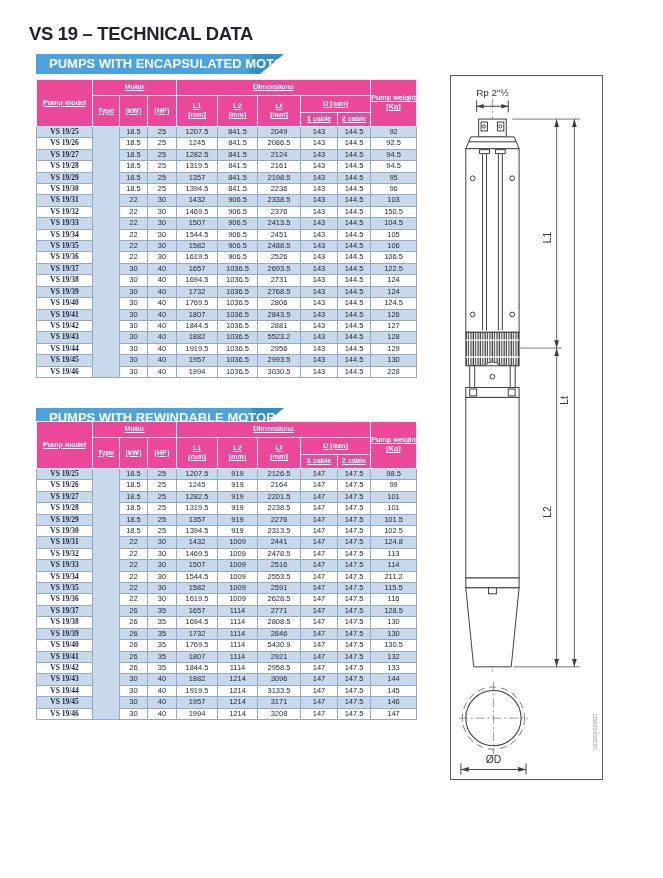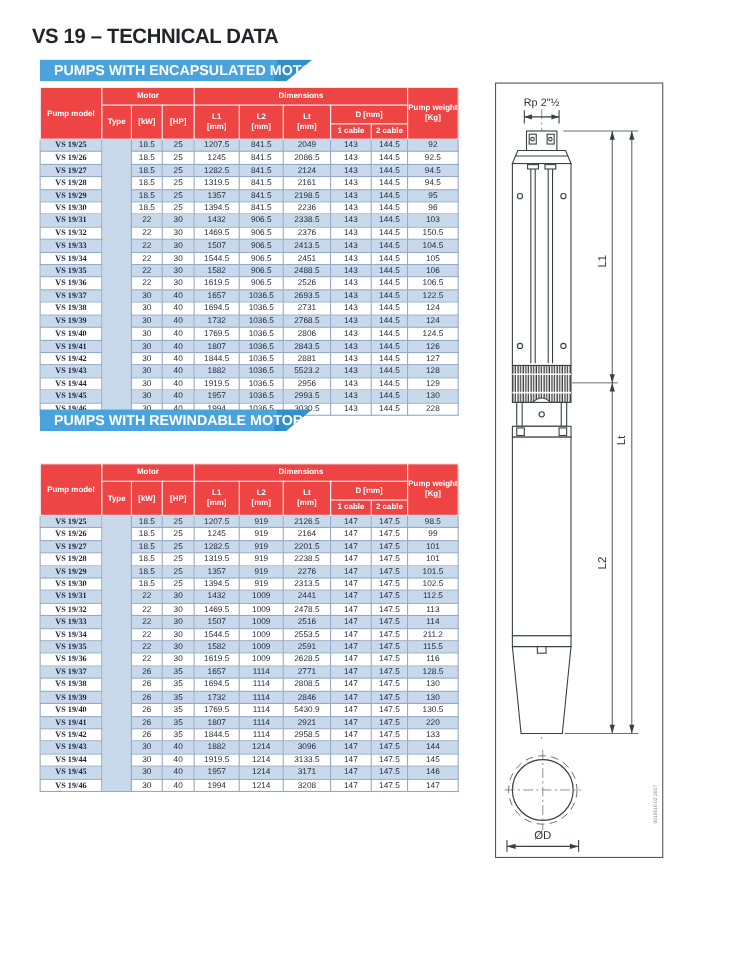--- a/index.html
+++ b/index.html
@@ -13,31 +13,31 @@
     white-space:nowrap;
   }
   .banner{
     position:absolute;left:36px;width:248px;height:20px;
     background:linear-gradient(100deg,#4aa3dc 86%,#3190cc 86%);
     clip-path:polygon(0 0,100% 0,calc(100% - 24px) 100%,0 100%);
     color:#ffffff;font-weight:700;font-size:13px;line-height:20px;
     padding-left:13px;box-sizing:border-box;white-space:nowrap;
   }
   .banner-1{top:54px;}
-  .banner-2{top:372px;}
+  .banner-2{top:408px;}
   .tablewrap{position:absolute;left:36px;width:381px;}
   .tablewrap-1{top:79px;}
   .tablewrap-2{top:421px;}
   table.datatable{
     border-collapse:collapse;table-layout:fixed;width:381px;
     font-size:7.5px;color:#232a3a;border:1px solid #274175;
   }
   table.datatable th{
-    background:#ef4444;color:#ffffff;font-weight:700;border:1px solid #e8eef6;
-    padding:0;line-height:1.2;font-size:7.2px;text-align:center;
+    background:#ec4899;color:#ffffff;font-weight:700;border:1px solid #e8eef6;
+    padding:0;line-height:1.2;font-size:7.2px;text-align:center;text-decoration:underline;
   }
   table.datatable td{
     border:1px solid #95aac8;text-align:center;padding:0;
     height:10.4px;line-height:10.4px;white-space:nowrap;overflow:hidden;
     background:#ffffff;
   }
   table.datatable tbody tr:nth-child(odd) td{background:#c8d9eb;}
   table.datatable td.model{font-weight:700;color:#1b2340;font-family:Liberation Serif, serif;}
   table.datatable td.type-cell{background:#c8d9eb !important;font-size:7.5px;color:#232a3a;padding-left:32px;}
   .h-r1{height:16px;}
@@ -446,21 +446,21 @@
         </tr>
         <tr>
           <td class="model">VS 19/31</td>
           <td>22</td>
           <td>30</td>
           <td>1432</td>
           <td>1009</td>
           <td>2441</td>
           <td>147</td>
           <td>147.5</td>
-          <td>112.5</td>
+          <td>124.8</td>
         </tr>
         <tr>
           <td class="model">VS 19/32</td>
           <td>22</td>
           <td>30</td>
           <td>1469.5</td>
           <td>1009</td>
           <td>2478.5</td>
           <td>147</td>
           <td>147.5</td>
@@ -556,21 +556,21 @@
         </tr>
         <tr>
           <td class="model">VS 19/41</td>
           <td>26</td>
           <td>35</td>
           <td>1807</td>
           <td>1114</td>
           <td>2921</td>
           <td>147</td>
           <td>147.5</td>
-          <td>220</td>
+          <td>132</td>
         </tr>
         <tr>
           <td class="model">VS 19/42</td>
           <td>26</td>
           <td>35</td>
           <td>1844.5</td>
           <td>1114</td>
           <td>2958.5</td>
           <td>147</td>
           <td>147.5</td>

